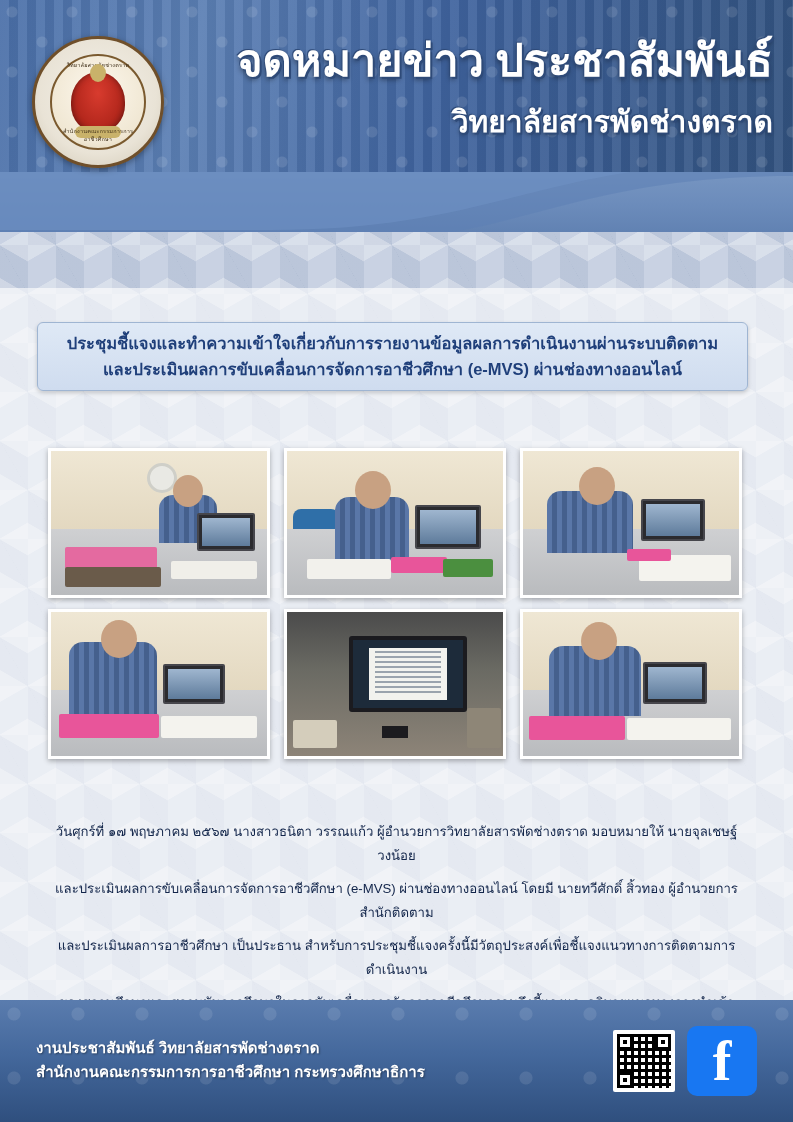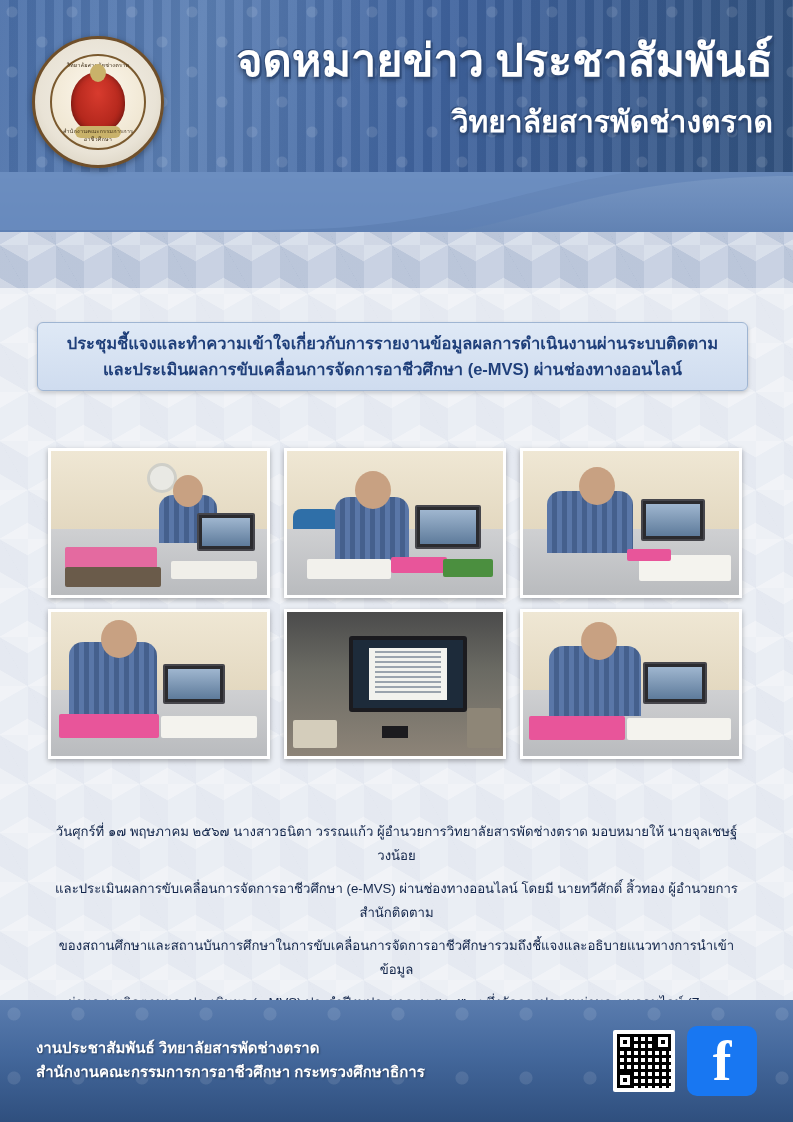--- a/index.html
+++ b/index.html
@@ -336,20 +336,21 @@
       </div>
     <div class="ph-papers" style="left:6px; top:104px; width:96px; height:24px; background:#e8559a;"></div>
     <div class="ph-papers" style="left:104px; top:106px; width:104px; height:22px; background:#f4f3ee;"></div>
   </div>
 
 </div>
 
 <div class="body-text">
   <p>วันศุกร์ที่ ๑๗ พฤษภาคม ๒๕๖๗ นางสาวธนิตา วรรณแก้ว ผู้อำนวยการวิทยาลัยสารพัดช่างตราด มอบหมายให้ นายจุลเชษฐ์ วงน้อย</p>
   <p>และประเมินผลการขับเคลื่อนการจัดการอาชีวศึกษา (e-MVS) ผ่านช่องทางออนไลน์ โดยมี นายทวีศักดิ์ สิ้วทอง ผู้อำนวยการสำนักติดตาม</p>
+  <p>และประเมินผลการอาชีวศึกษา เป็นประธาน สำหรับการประชุมชี้แจงครั้งนี้มีวัตถุประสงค์เพื่อชี้แจงแนวทางการติดตามการดำเนินงาน</p>
   <p>ของสถานศึกษาและสถานบันการศึกษาในการขับเคลื่อนการจัดการอาชีวศึกษารวมถึงชี้แจงและอธิบายแนวทางการนำเข้าข้อมูล</p>
   <p>ผ่านระบบติดตามและประเมินผล (e-MVS) ประจำปีงบประมาณ พ.ศ.๒๕๖๗ ซึ่งจัดการประชุมผ่านระบบออนไลน์ (Zoom Meeting)</p>
   <p>ณ ห้องประชุม ๕ สำนักงานคณะกรรมการการอาชีวศึกษา</p>
 </div>
 
 <div class="footer">
   <div class="footer-lines">
     <div>งานประชาสัมพันธ์ วิทยาลัยสารพัดช่างตราด</div>
     <div>สำนักงานคณะกรรมการการอาชีวศึกษา กระทรวงศึกษาธิการ</div>
   </div>

